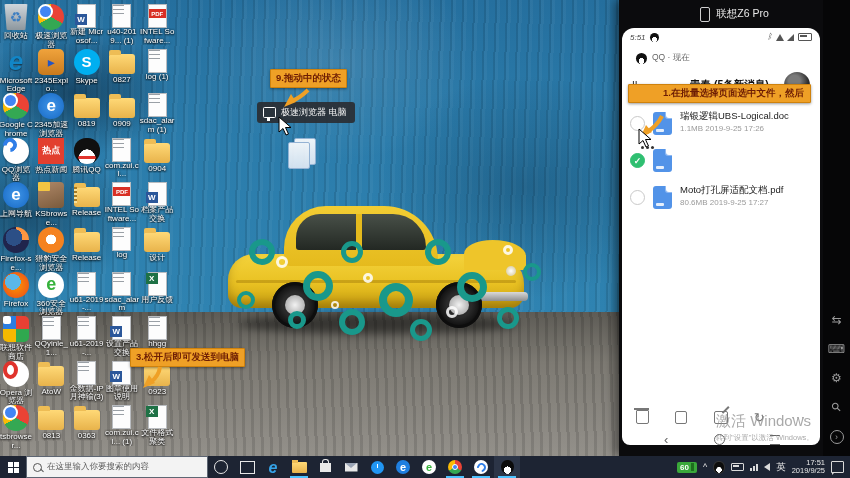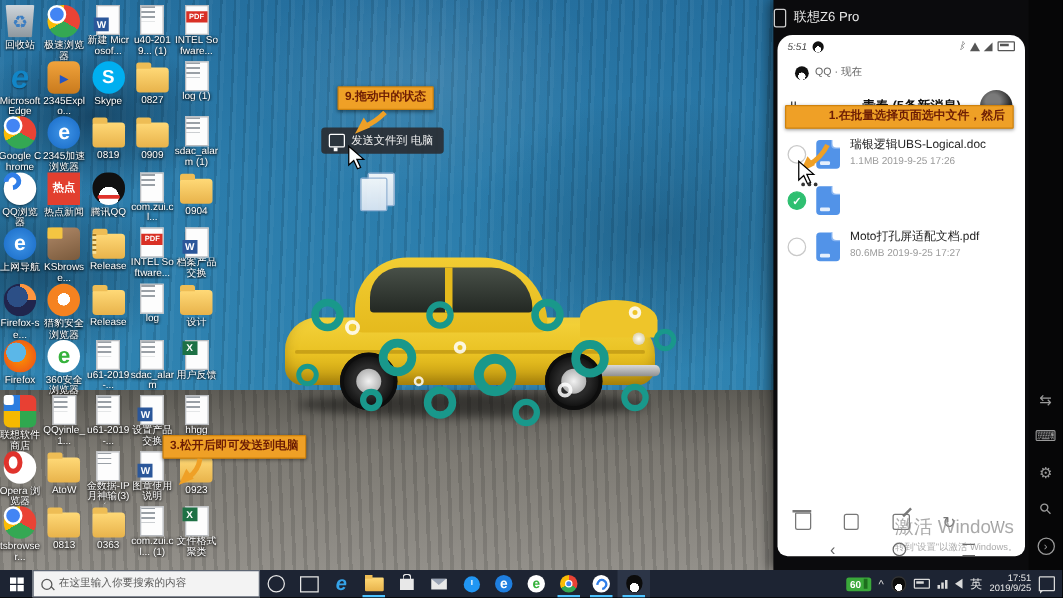--- a/index.html
+++ b/index.html
@@ -105,21 +105,21 @@
     border:1px solid #9db8d8;border-radius:2px;}
   #ghostPages .pg.b{left:6px;top:0;}
   #ghostPages .pg.f{left:0;top:4px;}
   .cursor{position:absolute;z-index:40;}
   .dragdots{position:absolute;left:641px;top:146px;width:3px;height:3px;background:#333;border-radius:50%;
     box-shadow:5px 0 0 #333,10px 0 0 #333;z-index:40;}
 
   
   #phoneWin{position:absolute;left:619px;top:0;width:231px;height:456px;background:#0b0b0d;
     box-shadow:-4px 0 10px rgba(0,0,0,.5);}
-  #phoneTitle{position:absolute;left:0;top:0;width:100%;height:28px;display:flex;align-items:center;
+  #phoneTitle{position:absolute;left:0;top:0;width:100%;height:28px;display:flex;align-items:center;justify-content:center;
     gap:6px;color:#e8e8e8;font-size:10.5px;}
   .phone-outline{width:8px;height:13px;border:1.3px solid #cfcfcf;border-radius:2px;}
   #screen{position:absolute;left:3px;top:28px;width:198px;height:417px;background:#fff;border-radius:12px 12px 8px 8px;overflow:hidden;}
   #pstatus{position:absolute;left:0;top:0;width:100%;height:16px;display:flex;align-items:center;padding:2px 8px 0;box-sizing:border-box;color:#444;font-size:8px;font-style:italic;}
   #pstatus .sp{flex:1;}
   .mini-qq{width:9px;height:9px;border-radius:50%;background:radial-gradient(circle at 50% 72%,#fff 0 30%,#111 31%);margin-left:4px;}
   .st-ic{margin-left:3px;color:#555;font-size:8px;line-height:8px;}
   .wifi-tri{width:0;height:0;border-left:4px solid transparent;border-right:4px solid transparent;border-bottom:7px solid #555;margin-left:4px;}
   .sig-tri{width:0;height:0;border-left:7px solid transparent;border-bottom:7px solid #555;margin-left:3px;}
   .batt{width:12px;height:6px;border:1px solid #555;border-radius:1px;margin-left:4px;position:relative;}
@@ -448,21 +448,21 @@
         </div>
         <div class="dicon" style="left: 139.2px; top: 405.4px;">
           <div class="ig ic-excel"></div>
           <div class="ilabel">文件格式聚类</div>
         </div>
       </div>
   </div>
 
   <div id="dragTip">
     <span class="tip-ic"></span>
-    <span>发送文件到 电脑</span>
+    <span>极速浏览器 电脑</span>
   </div>
   <div id="ghostPages">
     <div class="pg b"></div>
       <div class="pg f"></div>
   </div>
 
   <div class="callout" style="left:628px;top:84px;width:142px;padding-left:34px;">
     <div>1.在批量选择页面选中文件，然后</div>
   </div>
   <div class="callout" style="left:270px;top:69px;">

